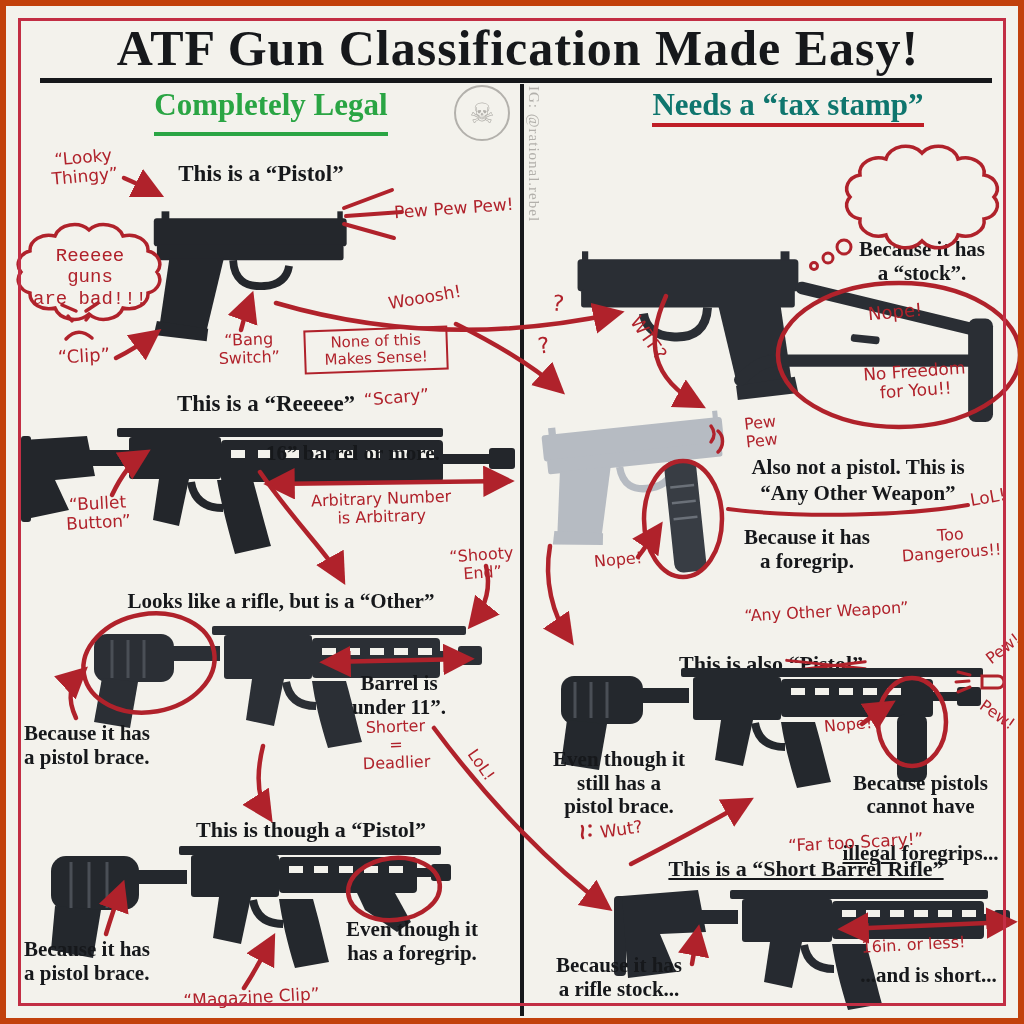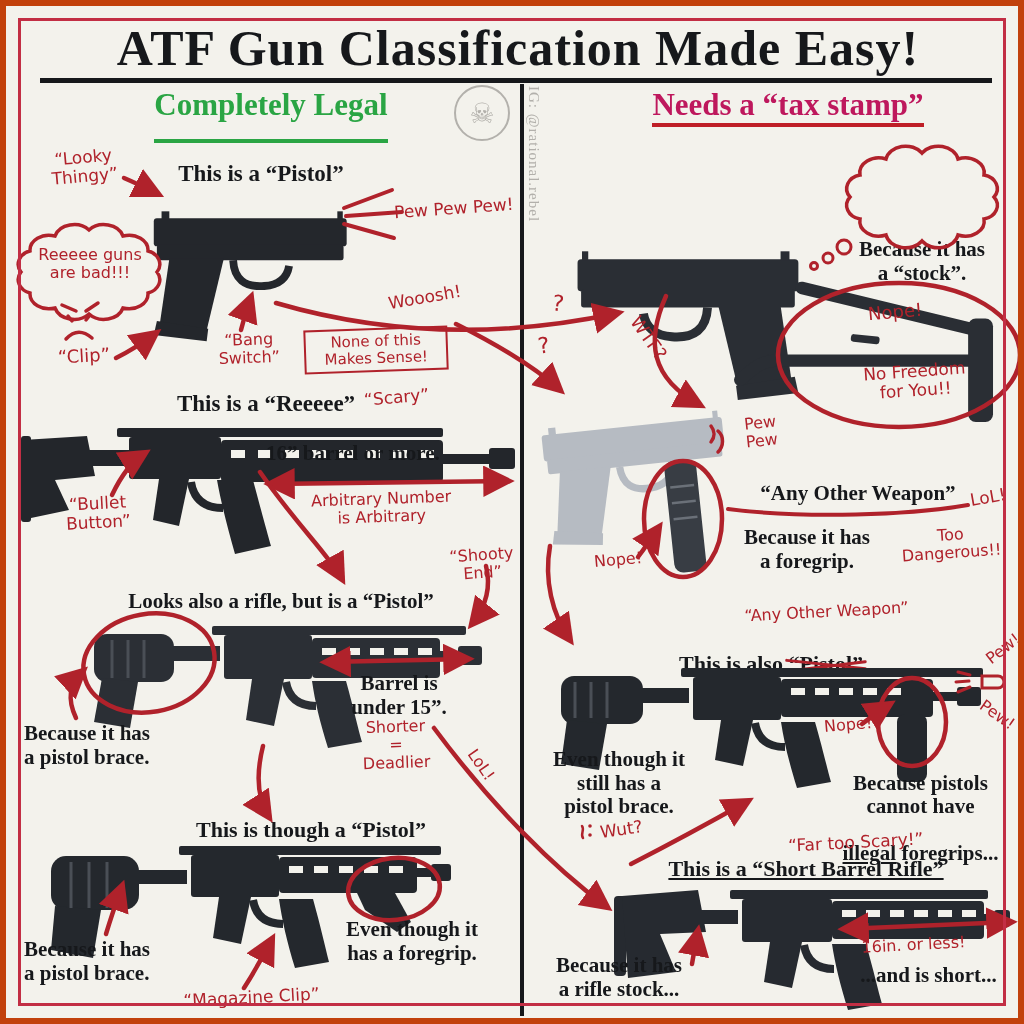--- a/index.html
+++ b/index.html
@@ -8,22 +8,22 @@
     border:6px solid #c2410c;box-sizing:border-box;overflow:hidden;}
   #innerframe{position:absolute;inset:12px;border:3px solid #c22e44;pointer-events:none;z-index:50;}
   .abs{position:absolute;}
   .blk{font-family:"Liberation Serif",serif;font-weight:700;color:#16181b;white-space:pre-line;line-height:1.12;}
   .hand{font-family:"DejaVu Sans",sans-serif;color:#b0222b;white-space:pre-line;line-height:1.12;font-weight:500;}
   .ctr{text-align:center;}
   #title{left:0;top:14px;width:1024px;text-align:center;font-size:50px;letter-spacing:1px;}
   #title-underline{left:34px;top:72px;width:952px;height:5px;background:#16181b;}
   #divider{left:514px;top:78px;width:4px;height:932px;background:#16181b;}
   #left-header{left:80px;top:82px;width:370px;text-align:center;font-size:31px;color:#2aa544;}
-  #left-header span{border-bottom:4px solid #2aa544;padding-bottom:17px;}
-  #right-header{left:556px;top:82px;width:452px;text-align:center;font-size:31px;color:#be185d;}
+  #left-header span{border-bottom:4px solid #2aa544;padding-bottom:10px;}
+  #right-header{left:556px;top:82px;width:452px;text-align:center;font-size:31px;color:#0f766e;}
   #right-header span{border-bottom:4px solid #bf1f27;padding-bottom:1px;}
   #seal{left:448px;top:79px;width:52px;height:52px;border:2px solid #b3b1ac;border-radius:50%;
     color:#b3b1ac;display:flex;align-items:center;justify-content:center;font-size:28px;}
   #watermark{left:519px;top:80px;height:210px;writing-mode:vertical-rl;font-family:"Liberation Serif",serif;
     font-size:15px;color:#b2b0ab;letter-spacing:1px;}
   .notebox{border:2px solid #b0222b;padding:3px 6px;background:transparent;}
   .strike{position:relative;display:inline-block;}
   .strike::before,.strike::after{content:"";position:absolute;left:-5%;right:-5%;top:46%;height:3px;
     background:#b0222b;transform:rotate(6deg);border-radius:2px;}
   .strike::after{top:56%;transform:rotate(-7deg);}
@@ -61,21 +61,21 @@
 
   <div class="abs blk ctr" style="left:135px;top:155px;width:240px;font-size:23px;">This is a “Pistol”</div>
   <div class="abs" style="left:140px;top:192px;">
     <svg class="gun" width="210" height="148" viewBox="0 0 270 190">
         <use href="#glock" fill="#24272c" style="color:#24272c"></use>
       </svg>
   </div>
   <div class="abs hand ctr" style="left:26px;top:142px;width:104px;font-size:17px;transform:rotate(-5deg);">“Looky
 Thingy”</div>
   <div class="abs hand" style="left:388px;top:193px;font-size:17px;transform:rotate(-4deg);">Pew Pew Pew!</div>
-  <div class="abs hand ctr" style="left:22px;top:240px;width:124px;font-size:16px;">Reeeee guns
+  <div class="abs hand ctr" style="left:22px;top:240px;width:124px;font-size:19px;font-family:Liberation Mono, monospace;">Reeeee guns
 are bad!!!</div>
   <div class="abs hand" style="left:52px;top:340px;font-size:18px;transform:rotate(-3deg);">“Clip”</div>
   <div class="abs hand ctr" style="left:198px;top:325px;width:90px;font-size:16px;transform:rotate(-2deg);">“Bang
 Switch”</div>
   <div class="abs hand" style="left:382px;top:282px;font-size:17px;transform:rotate(-10deg);">Wooosh!</div>
   <div class="abs hand ctr notebox" style="left:298px;top:322px;width:128px;font-size:15px;transform:rotate(-2deg);">None of this
 Makes Sense!</div>
 
   <div class="abs blk ctr" style="left:150px;top:385px;width:220px;font-size:23px;">This is a “Reeeee”</div>
   <div class="abs hand" style="left:358px;top:382px;font-size:17px;transform:rotate(-5deg);">“Scary”</div>
@@ -107,21 +107,21 @@
     </svg>
   </div>
   <div class="abs hand ctr" style="left:42px;top:488px;width:100px;font-size:17px;transform:rotate(-3deg);">“Bullet
 Button”</div>
   <div class="abs blk" style="left:260px;top:436px;font-size:21px;">16” barrel or more.</div>
   <div class="abs hand ctr" style="left:288px;top:484px;width:175px;font-size:16px;transform:rotate(-2deg);">Arbitrary Number
 is Arbitrary</div>
   <div class="abs hand ctr" style="left:432px;top:540px;width:88px;font-size:16px;transform:rotate(-4deg);">“Shooty
 End”</div>
 
-  <div class="abs blk ctr" style="left:80px;top:584px;width:390px;font-size:21px;">Looks also a rifle, but is a “Pistol”</div>
+  <div class="abs blk ctr" style="left:80px;top:584px;width:390px;font-size:21px;">Looks like a rifle, but is a “Other”</div>
   <div class="abs" style="left:88px;top:612px;">
     <svg class="gun" width="390" height="130" viewBox="0 0 390 130">
       <g fill="#2b2f35">
         <rect x="0" y="16" width="80" height="48" rx="13"></rect>
         <polygon points="8,60 44,64 36,110 0,104"></polygon>
         <rect x="74" y="28" width="52" height="15"></rect>
         <rect x="118" y="8" width="254" height="9" rx="2"></rect>
         <rect x="130" y="17" width="88" height="44" rx="3"></rect>
         <rect x="218" y="20" width="128" height="40" rx="4"></rect>
         <rect x="346" y="33" width="22" height="9"></rect>
@@ -138,21 +138,21 @@
           <rect x="252" y="30" width="14" height="7"></rect>
         <rect x="276" y="30" width="14" height="7"></rect>
           <rect x="300" y="30" width="14" height="7"></rect>
         <rect x="324" y="30" width="14" height="7"></rect>
       </g>
     </svg>
   </div>
   <div class="abs blk" style="left:18px;top:716px;width:180px;font-size:21px;">Because it has
 a pistol brace.</div>
   <div class="abs blk ctr" style="left:318px;top:666px;width:150px;font-size:21px;">Barrel is
-under 15”.</div>
+under 11”.</div>
   <div class="abs hand ctr" style="left:345px;top:712px;width:90px;font-size:16px;transform:rotate(-2deg);">Shorter
 =
 Deadlier</div>
   <div class="abs hand" style="left:458px;top:750px;font-size:16px;transform:rotate(55deg);">LoL!</div>
 
   <div class="abs blk ctr" style="left:170px;top:812px;width:270px;font-size:22px;">This is though a “Pistol”</div>
   <div class="abs" style="left:45px;top:840px;">
     <svg class="gun" width="400" height="132" viewBox="0 0 400 132">
       <g fill="#24282d">
         <rect x="0" y="10" width="88" height="54" rx="15"></rect>
@@ -211,20 +211,21 @@
     <svg class="gun" width="210" height="180" viewBox="0 0 210 180">
       <use href="#glock" transform="scale(0.73)" fill="#b6bbc2" style="color:#b6bbc2"></use>
       <rect x="126" y="58" width="32" height="112" rx="9" fill="#383d44"></rect>
       <g stroke="#6a7078" stroke-width="2.5">
           <path d="M130,84 h24 M130,100 h24 M130,116 h24" fill="none"></path>
         </g>
     </svg>
   </div>
   <div class="abs hand ctr" style="left:724px;top:408px;width:62px;font-size:16px;transform:rotate(-6deg);">Pew
 Pew</div>
+  <div class="abs blk ctr" style="left:712px;top:450px;width:280px;font-size:21px;">Also not a pistol. This is</div>
   <div class="abs blk ctr" style="left:712px;top:476px;width:280px;font-size:21px;">“Any Other Weapon”</div>
   <div class="abs hand" style="left:964px;top:482px;font-size:17px;transform:rotate(-10deg);">LoL!</div>
   <div class="abs blk ctr" style="left:706px;top:520px;width:190px;font-size:21px;">Because it has
 a foregrip.</div>
   <div class="abs hand ctr" style="left:886px;top:520px;width:118px;font-size:16px;transform:rotate(-4deg);">Too
 Dangerous!!</div>
   <div class="abs hand" style="left:588px;top:545px;font-size:16px;transform:rotate(-5deg);">Nope!</div>
 
   <div class="abs hand ctr" style="left:718px;top:597px;width:205px;font-size:16px;transform:rotate(-3deg);">“Any Other Weapon”</div>
   <div class="abs blk ctr" style="left:620px;top:621px;width:290px;font-size:22px;">

